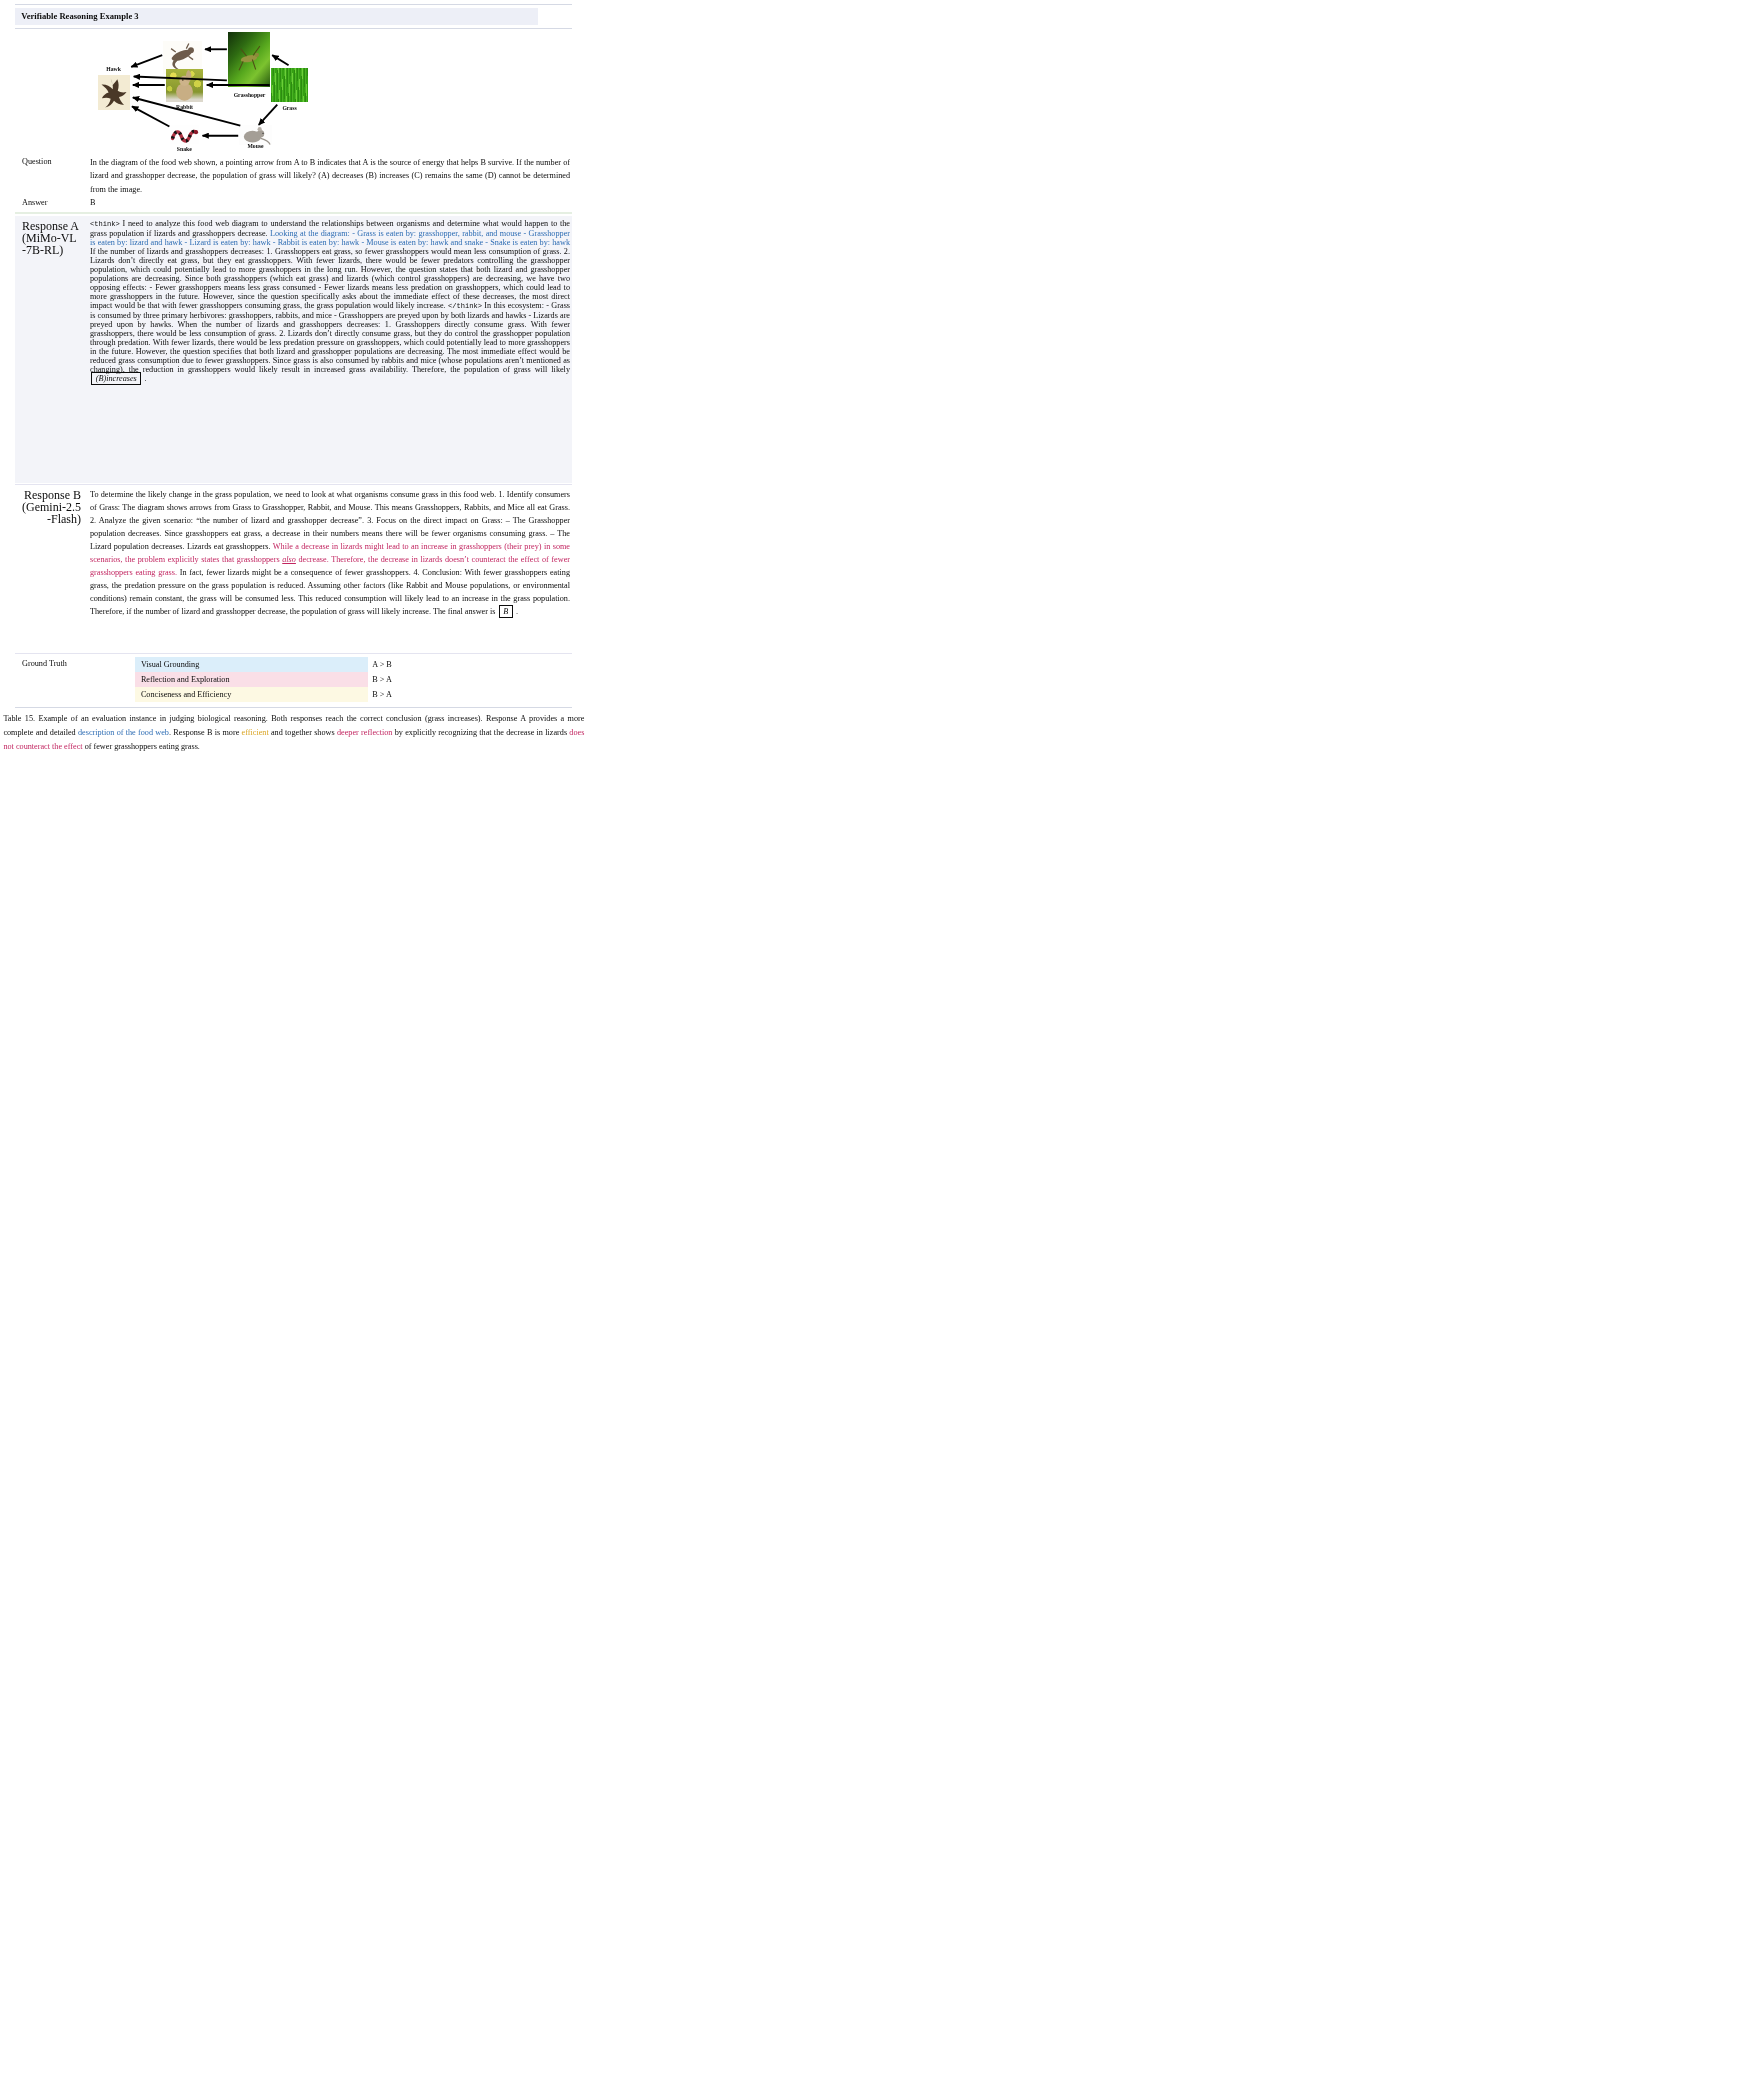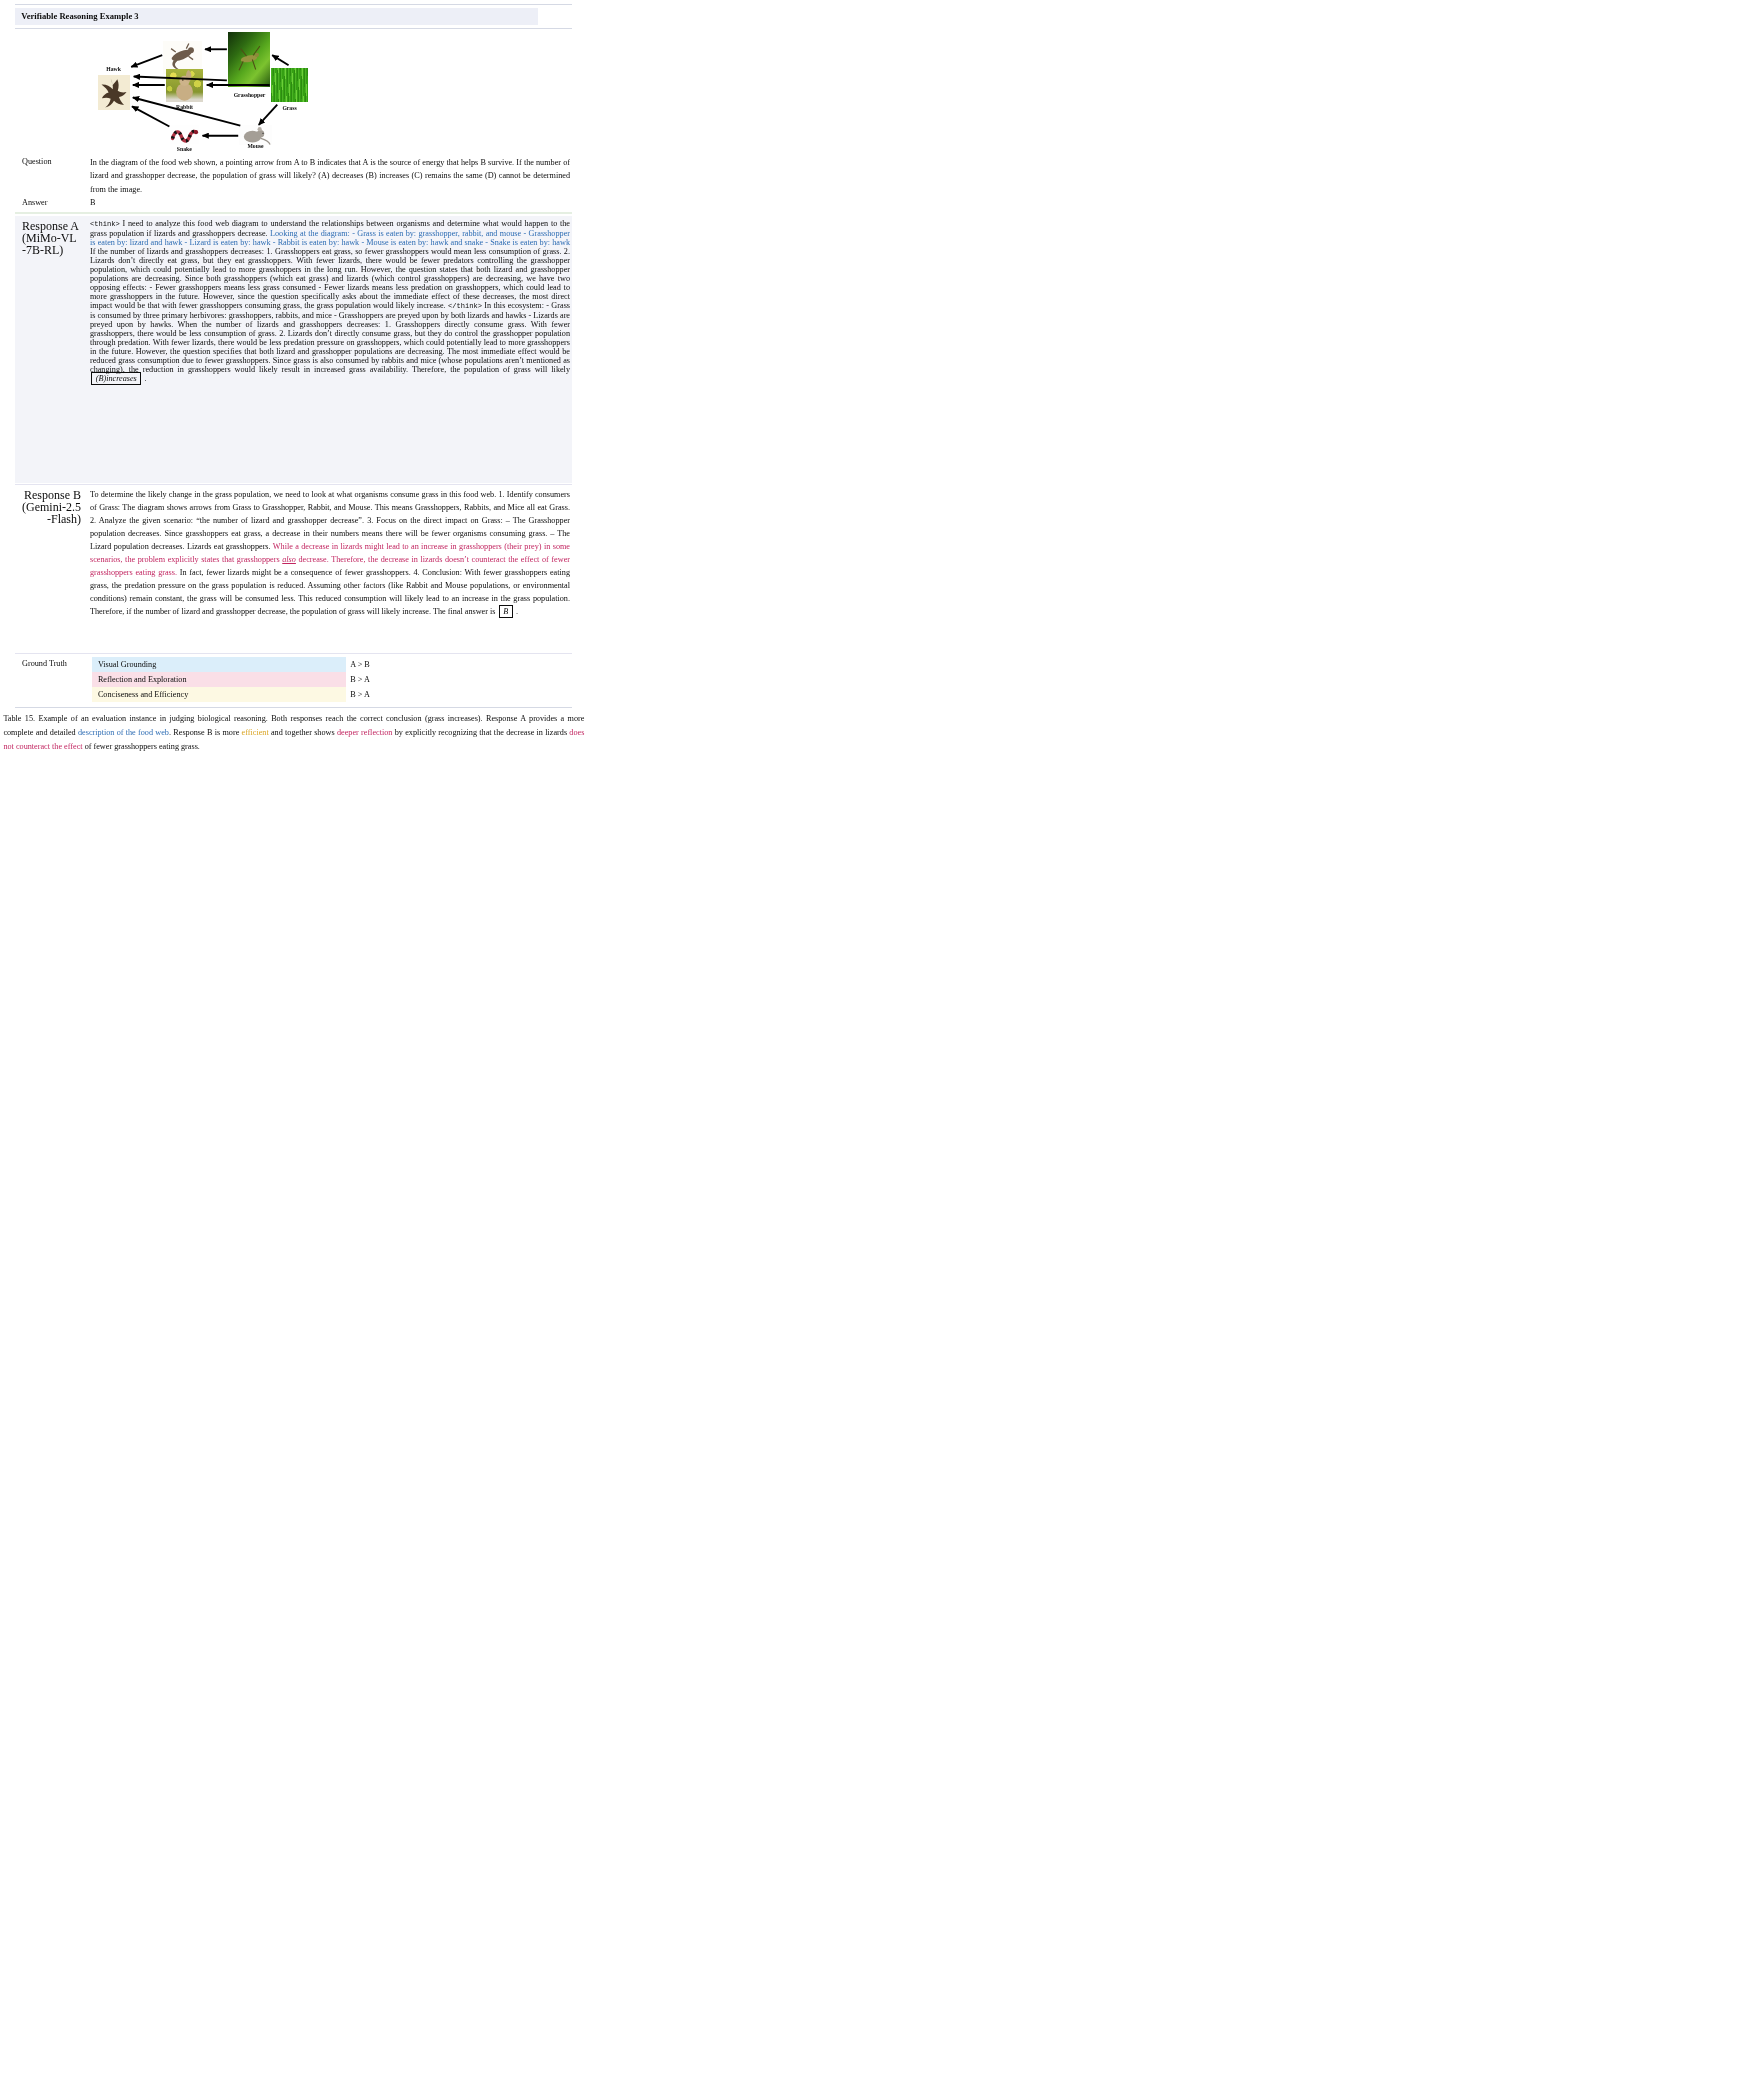--- a/index.html
+++ b/index.html
@@ -59,21 +59,21 @@
   #response-a-text{top:219px; line-height:9px;}
   #rule-lav1{top:484px; height:1.3px; background:#e4e4f0;}
   #response-b-label{left:22px; top:489px;text-align:right;}
   #response-b-text{top:488px; line-height:13px;}
   #rule-lav2{top:653px; height:1.3px; background:#e4e4f0;}
 
   
   #gt-label{top:659px;}
   #gt-rows{position:absolute; left:92px; top:657px; width:302px;}
   .gt-row{display:flex; height:15px; align-items:stretch;}
-  .gt-crit{width:254px; display:flex; align-items:center; padding-left:5.9px; box-sizing:border-box;}
+  .gt-crit{width:233px; display:flex; align-items:center; padding-left:5.9px; box-sizing:border-box;margin-left:43px;}
   .gt-verd{display:flex; align-items:center; padding-left:4.2px;}
 
   
   #caption{position:absolute; left:3.4px; top:712px; width:581px; line-height:14px; text-align:justify;}
 
   
   .seg-plain{color:#0c0c0c;}
   .seg-blue{color:#2e6db4;}
   .seg-magenta{color:#c22560;}
   .seg-magenta-italic{color:#c22560; font-style:italic;text-decoration:underline;}

